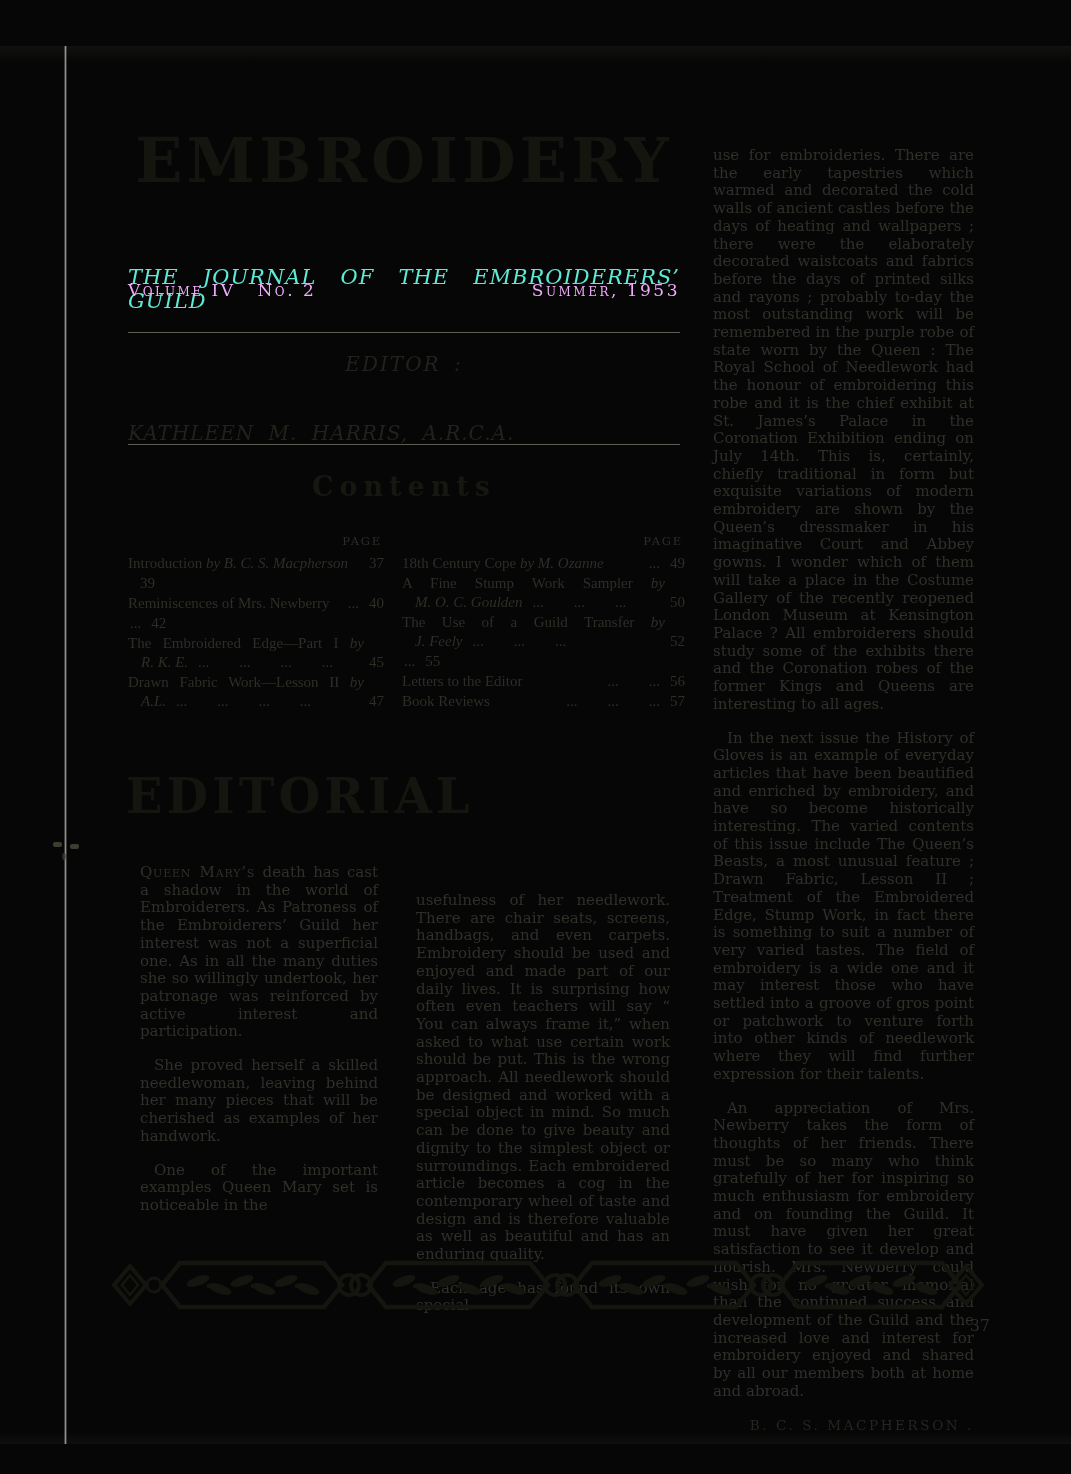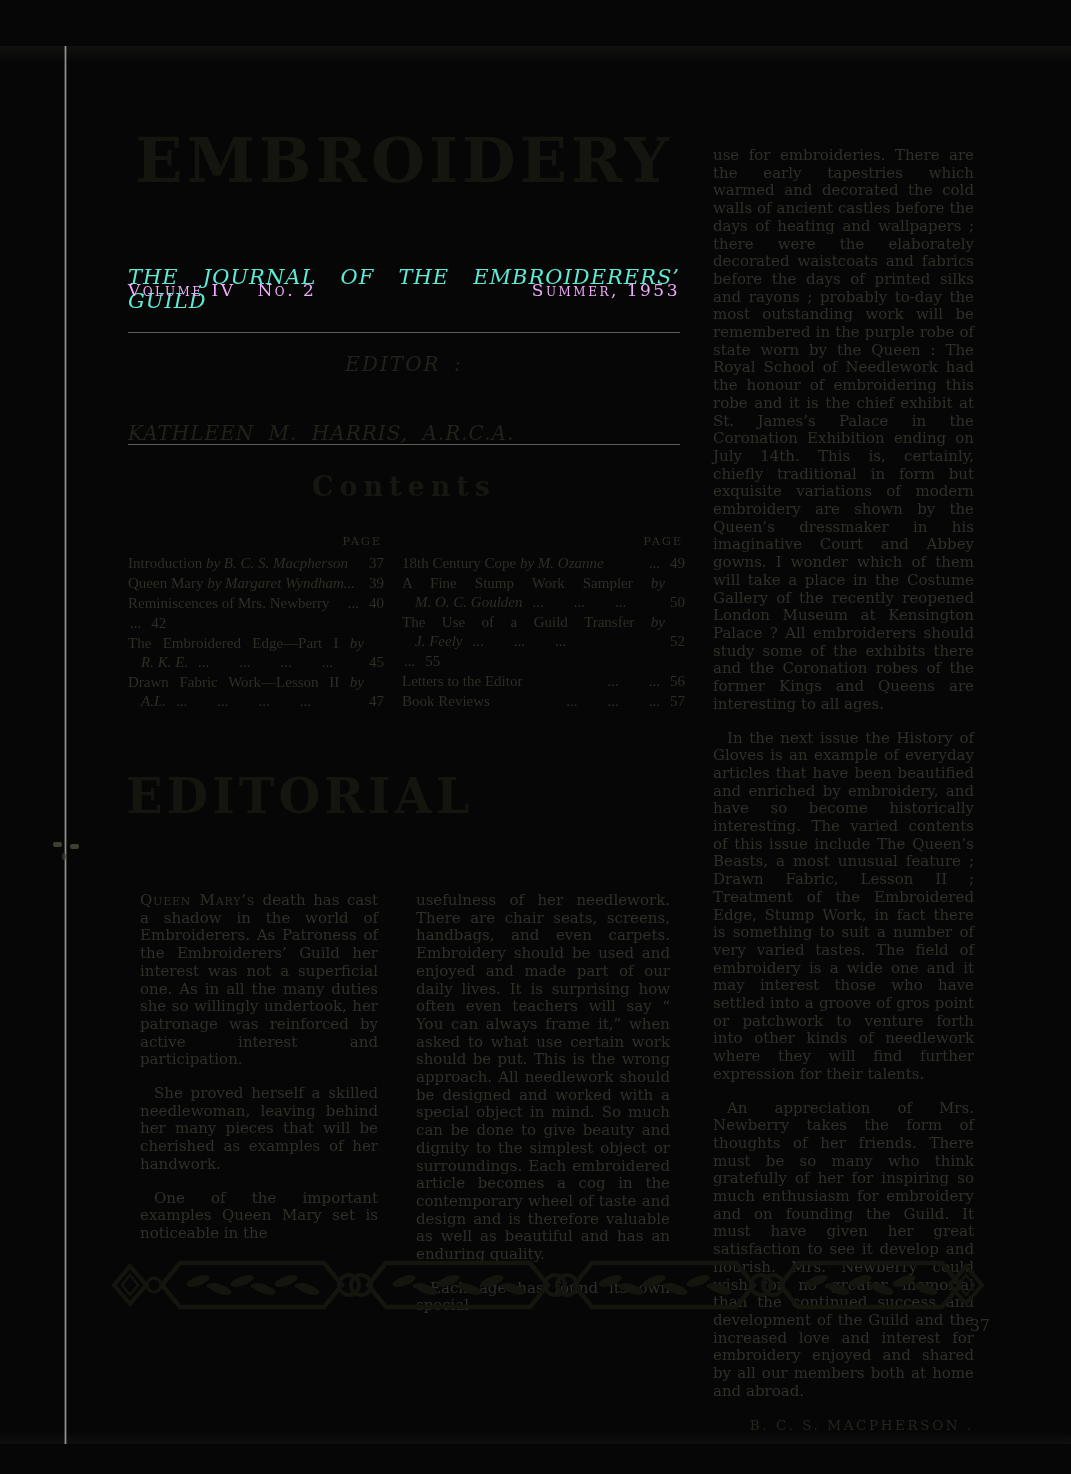--- a/index.html
+++ b/index.html
@@ -43,21 +43,21 @@
   .toc-pg{min-width:20px;text-align:right;}
   .l1.just{text-align:justify;text-align-last:justify;}
   .l2{padding-left:13px;display:flex;}
   .l2 .dots{flex:1;overflow:hidden;padding-left:10px;}
 
   .editorial-heading{left:126px;top:768px;font-size:48px;font-weight:700;
     letter-spacing:4px;color:#15150f;}
   .ed-col{font-size:15px;line-height:17.7px;text-align:justify;color:#30302a;}
   .ed-col p{margin:16px;}
   .ed-col p.ind{text-indent:14px;}
-  .ed-col1{left:124px;top:876px;width:270px;}
+  .ed-col1{left:124px;top:848px;width:270px;}
   .ed-col2{left:400px;top:876px;width:286px;}
   .ed-col3{left:697px;top:131px;width:293px;}
   .lead{font-variant:small-caps;letter-spacing:.8px;}
   .sig{margin-top:3px;text-align:right;font-size:13.5px;letter-spacing:2.6px;color:#26261f;}
 
   .border-svg{position:absolute;left:106px;top:1256px;width:884px;height:58px;}
   .page-num{left:950px;top:1316px;width:40px;text-align:right;font-size:16px;color:#2e2e27;}
 </style>
 </head>
 <body>
@@ -86,21 +86,20 @@
   <div class="abs toc toc-left">
     <div class="toc-head">PAGE</div>
 
     <div class="toc-row">
       <div class="toc-main"><span>Introduction </span><i class="by">by B. C. S. Macpherson</i></div>
       <span class="dots"></span>
       <div class="toc-pg">37</div>
     </div>
 
     <div class="toc-row">
-      <div class="toc-main"><span>Queen Mary </span><i class="by">by Margaret Wyndham...</i></div>
       <span class="dots"></span>
       <div class="toc-pg">39</div>
     </div>
 
     <div class="toc-row">
       <div class="toc-main"><span>Reminiscences of Mrs. Newberry</span><i class="by"></i></div>
       <span class="dots">...</span>
       <div class="toc-pg">40</div>
     </div>
 

